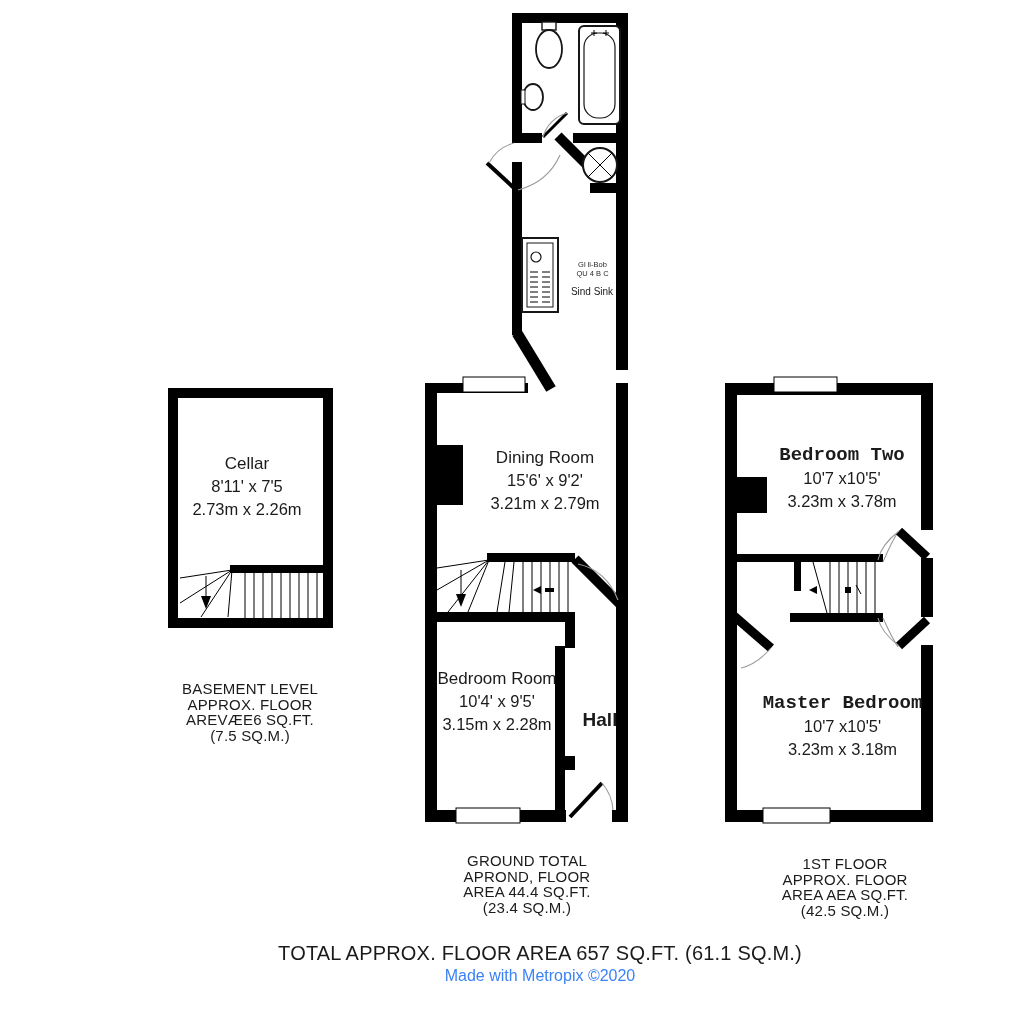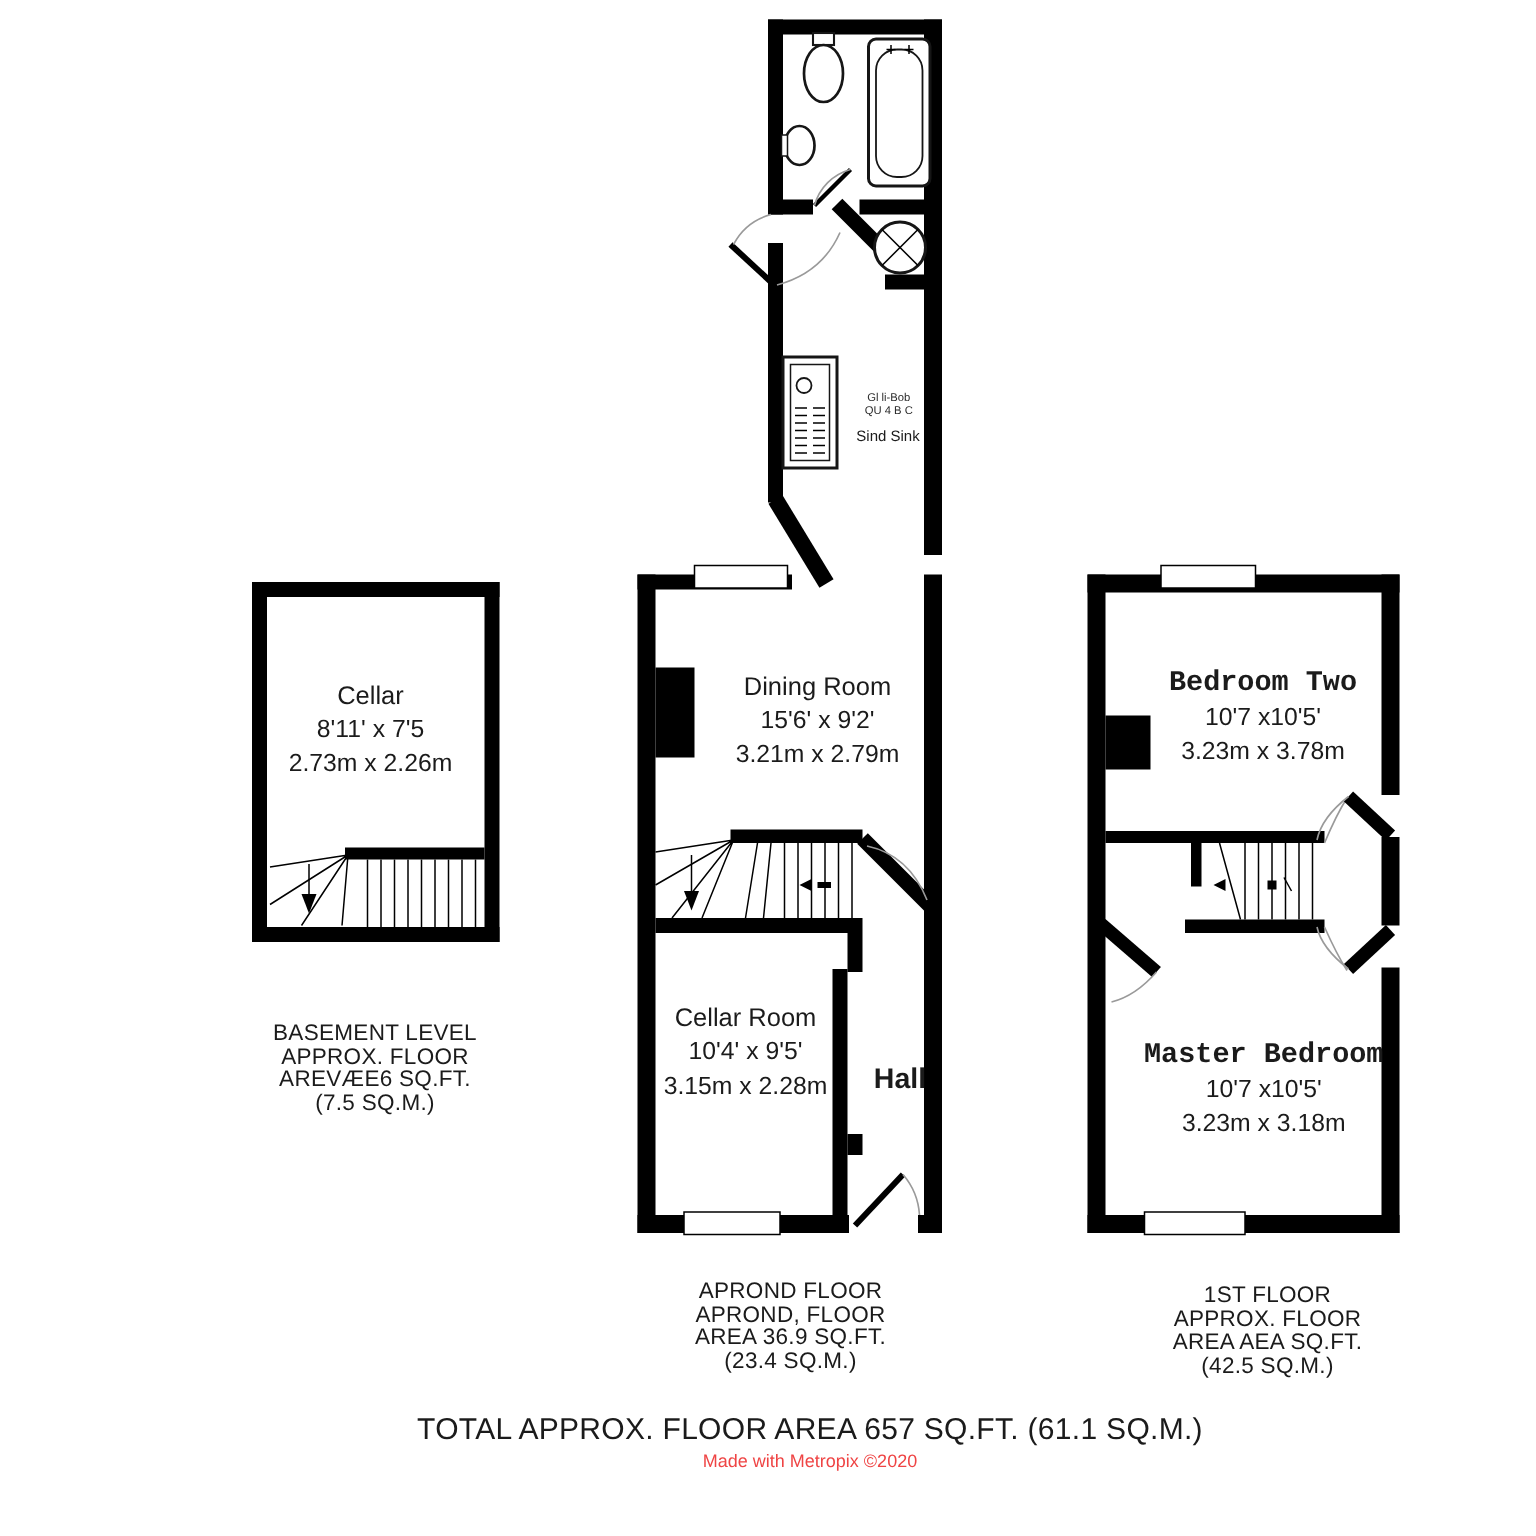--- a/index.html
+++ b/index.html
@@ -8,21 +8,21 @@
   #plan-svg{position:absolute;left:0;top:0;}
   .abs{position:absolute;text-align:center;}
   .room-name{font-size:17px;line-height:23px;}
   .room-name-bold{font-size:19px;font-weight:bold;line-height:24px;font-family:Liberation Mono, monospace;}
   .room-dim{font-size:16.5px;line-height:23px;}
   .caption{font-size:15px;line-height:15.5px;letter-spacing:.2px;}
   .hall-label{font-size:19px;font-weight:bold;}
   .tiny-note{font-size:7.5px;line-height:9px;color:#2a2a2a;}
   .sink-label{font-size:10px;}
   .total-line{font-size:20px;letter-spacing:.2px;}
-  .credit-line{font-size:12px;color:#ef4444;margin-top:2px;}
+  .credit-line{font-size:16px;color:#3b82f6;margin-top:2px;}
   svg .wall{fill:#000;}
   svg .wline{stroke:#000;stroke-linecap:butt;}
   svg .thin{stroke:#000;stroke-width:1;fill:none;}
   svg .fixture{stroke:#161616;fill:#fff;}
   svg .arc{stroke:#9a9a9a;stroke-width:1.1;fill:none;}
   svg .window{fill:#fff;stroke:#000;stroke-width:1;}
 </style>
 </head>
 <body>
 
@@ -176,21 +176,21 @@
     <div class="room-dim">2.73m x 2.26m</div>
   </div>
 
   <div class="abs" style="left:455px;top:446px;width:180px;">
     <div class="room-name">Dining Room</div>
     <div class="room-dim">15'6' x 9'2'</div>
     <div class="room-dim">3.21m x 2.79m</div>
   </div>
 
   <div class="abs" style="left:407px;top:667px;width:180px;">
-    <div class="room-name">Cellar Room</div>
+    <div class="room-name">Bedroom Room</div>
     <div class="room-dim">10'4' x 9'5'</div>
     <div class="room-dim">3.15m x 2.28m</div>
   </div>
 
   <div class="abs hall-label" style="left:572px;top:685px;width:56px;margin-top:24px;">Hall</div>
 
   <div class="abs" style="left:560px;top:260px;width:65px;">
     <div class="tiny-note">Gl li-Bob</div>
     <div class="tiny-note">QU 4 B C</div>
   </div>
@@ -209,23 +209,23 @@
   </div>
 
   <div class="abs caption" style="left:160px;top:681px;width:180px;">
     <div>BASEMENT LEVEL</div>
     <div>APPROX. FLOOR</div>
     <div>AREVÆE6 SQ.FT.</div>
     <div>(7.5 SQ.M.)</div>
   </div>
 
   <div class="abs caption" style="left:437px;top:853px;width:180px;">
-    <div>APROND FLOOR</div>
+    <div>GROUND TOTAL</div>
     <div>APROND, FLOOR</div>
-    <div>AREA 36.9 SQ.FT.</div>
+    <div>AREA 44.4 SQ.FT.</div>
     <div>(23.4 SQ.M.)</div>
   </div>
 
   <div class="abs caption" style="left:755px;top:856px;width:180px;">
     <div>1ST FLOOR</div>
     <div>APPROX. FLOOR</div>
     <div>AREA AEA SQ.FT.</div>
     <div>(42.5 SQ.M.)</div>
   </div>
 

